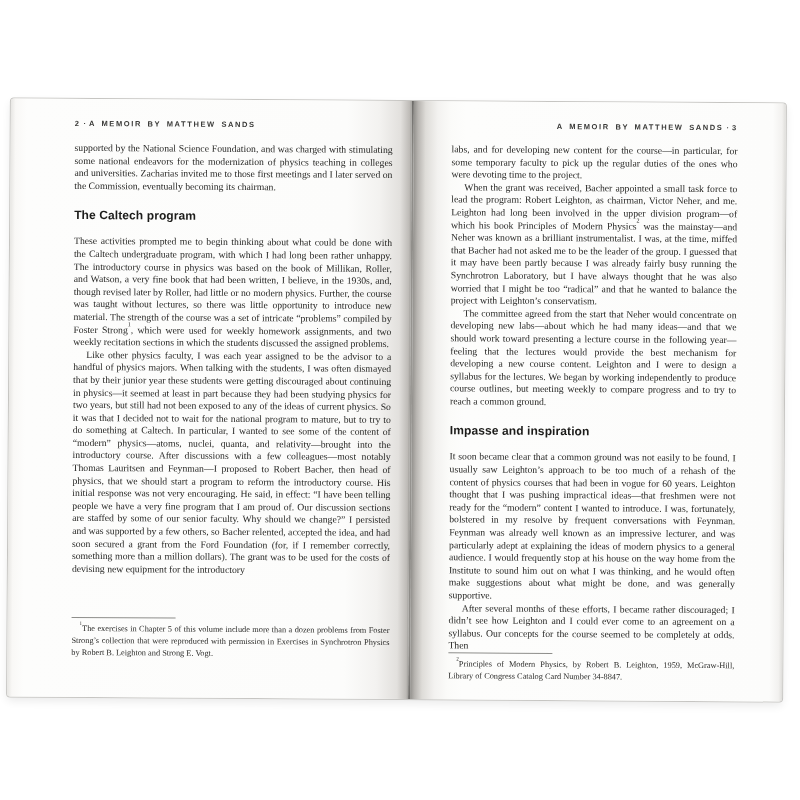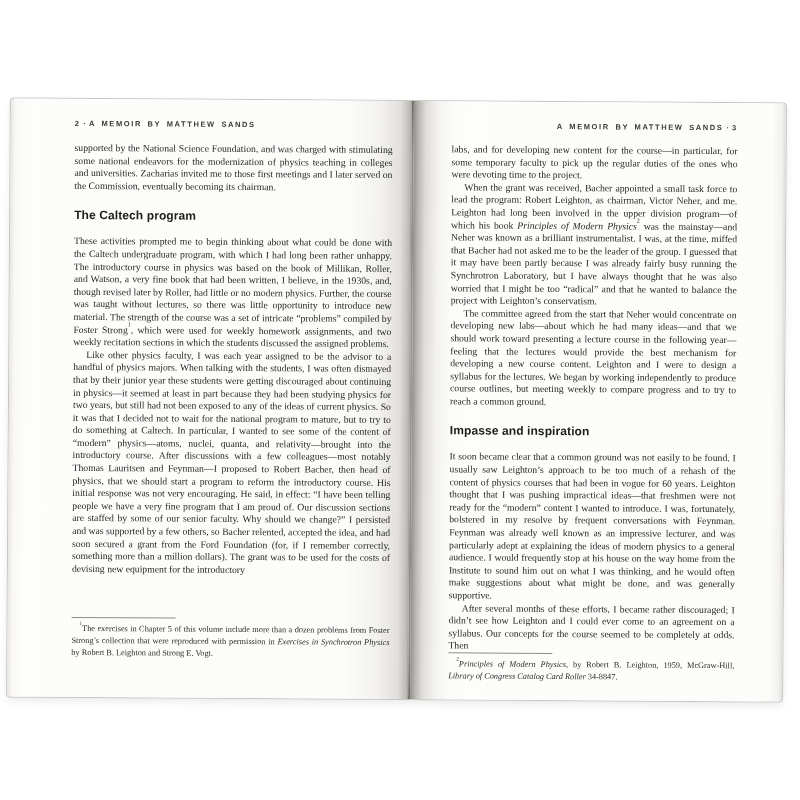--- a/index.html
+++ b/index.html
@@ -63,21 +63,21 @@
   
   .para {
     font-size:9.7px; line-height:12.6px;
     text-align:justify; color:#262624;
   }
   .para.indent { text-indent:13px; }
   sup {
     font-size:62%; line-height:0;
     position:relative; top:-0.45em;
   }
-  .it { font-style:italic; }
+  .it { }
 
   .section-heading {
     font-family:"Liberation Sans","DejaVu Sans",sans-serif;
     font-size:12px; font-weight:bold; color:#1c1c1a;
     margin:16px 0 13px; letter-spacing:0.1px;
   }
 
   
   .footnote-block { margin-top:auto; }
   .page-left  .footnote-block { margin-bottom:38px; }
@@ -137,19 +137,19 @@
       <p class="para indent"><span>The committee agreed from the start that Neher would concentrate on developing new labs—about which he had many ideas—and that we should work toward presenting a lecture course in the following year—feeling that the lectures would provide the best mechanism for developing a new course content. Leighton and I were to design a syllabus for the lectures. We began by working independently to produce course outlines, but meeting weekly to compare progress and to try to reach a common ground.</span></p>
 
       <h2 class="section-heading">Impasse and inspiration</h2>
 
       <p class="para"><span>It soon became clear that a common ground was not easily to be found. I usually saw Leighton’s approach to be too much of a rehash of the content of physics courses that had been in vogue for 60 years. Leighton thought that I was pushing impractical ideas—that freshmen were not ready for the “modern” content I wanted to introduce. I was, fortunately, bolstered in my resolve by frequent conversations with Feynman. Feynman was already well known as an impressive lecturer, and was particularly adept at explaining the ideas of modern physics to a general audience. I would frequently stop at his house on the way home from the Institute to sound him out on what I was thinking, and he would often make suggestions about what might be done, and was generally supportive.</span></p>
 
       <p class="para indent"><span>After several months of these efforts, I became rather discouraged; I didn’t see how Leighton and I could ever come to an agreement on a syllabus. Our concepts for the course seemed to be completely at odds. Then</span></p>
 
       <div class="footnote-block">
         <div class="fn-rule"></div>
-        <p class="footnote"><sup>2</sup><span class="it">Principles of Modern Physics</span><span>, by Robert B. Leighton, 1959, McGraw-Hill, </span><span class="it">Library of Congress Catalog Card Roller</span><span> 34-8847.</span></p>
+        <p class="footnote"><sup>2</sup><span class="it">Principles of Modern Physics</span><span>, by Robert B. Leighton, 1959, McGraw-Hill, </span><span class="it">Library of Congress Catalog Card Number</span><span> 34-8847.</span></p>
       </div>
 
     </div>
   </section>
 
 </div>
 
 </body></html>

